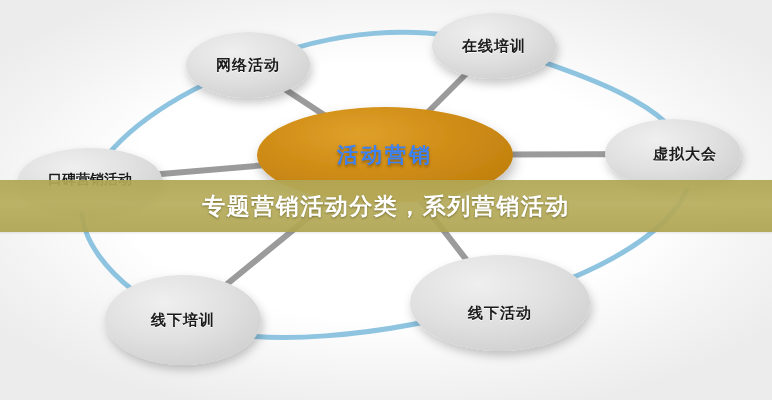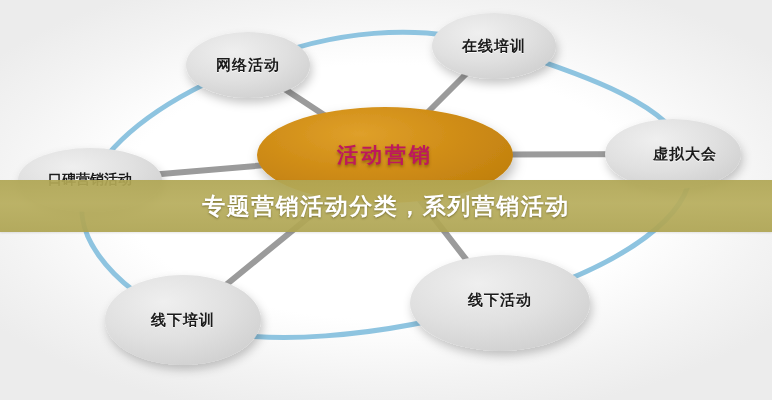--- a/index.html
+++ b/index.html
@@ -32,21 +32,21 @@
     font-weight:bold;
     font-size:15px;
     letter-spacing:1px;
     white-space:nowrap;
     text-align:center;
     transform:translate(-50%,-50%);
     text-shadow:0 1px 0 rgba(255,255,255,.75);
   }
   .center-label{
     position:absolute;
-    color:#be185d;
+    color:#3b82f6;
     font-weight:bold;
     font-size:21px;
     letter-spacing:3px;
     white-space:nowrap;
     transform:translate(-50%,-50%);
     text-shadow:0 2px 3px rgba(90,56,0,.55);
   }
   #banner{
     position:absolute;
     left:0;top:180px;
@@ -130,21 +130,21 @@
   </svg>
 
   <div class="center-label" style="left:385px;top:155px;">活动营销</div>
 
   <div class="node-label" style="left:248px;top:65px;">网络活动</div>
 
   <div class="node-label" style="left:494px;top:46px;text-align:right;">在线培训</div>
 
   <div class="node-label" style="left:673px;top:154px;margin-left:12px;">虚拟大会</div>
 
-  <div class="node-label" style="left:500px;top:300px;">线下活动</div>
+  <div class="node-label" style="left:500px;top:313px;">线下活动</div>
 
   <div class="node-label" style="left:183px;top:320px;">线下培训</div>
 
   <div class="node-label" style="left:90px;top:180px;font-size:14px;letter-spacing:0px;">口碑营销活动</div>
 
   <div id="banner"></div>
   <div id="banner-text">专题营销活动分类，系列营销活动</div>
 
 </div>
 

